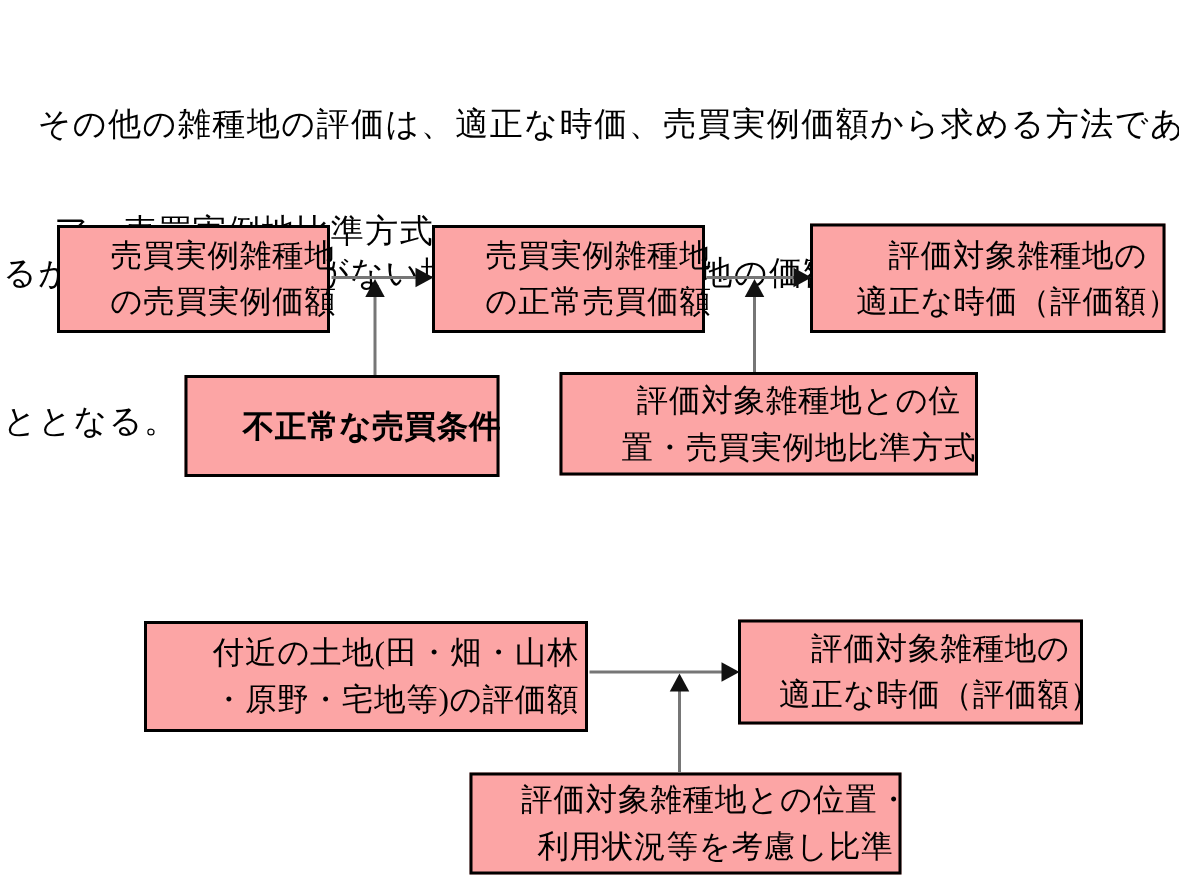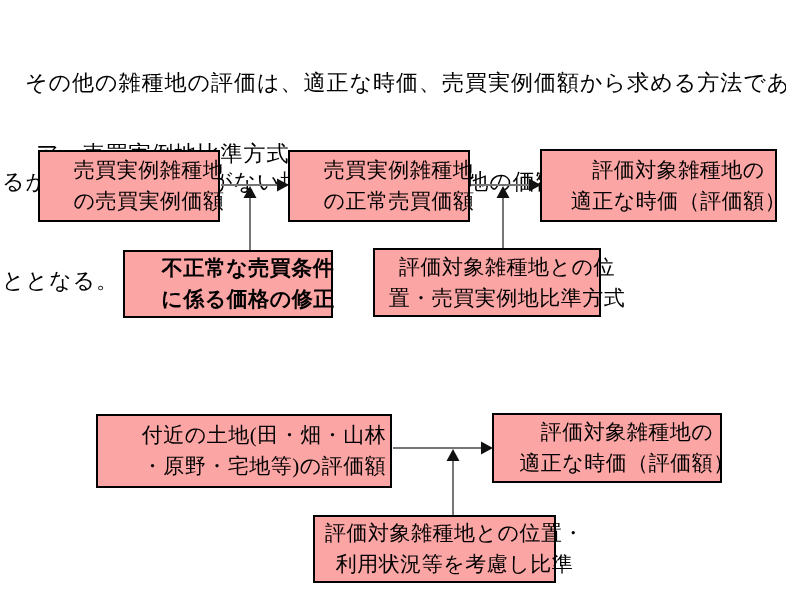--- a/index.html
+++ b/index.html
@@ -73,40 +73,39 @@
     <span>の正常売買価額</span>
   </div>
 
   <div class="box" style="left:540px; top:149px; width:237px; height:73px;">
     <span>評価対象雑種地の</span>
     <span>適正な時価（評価額）</span>
   </div>
 
   <div class="box" style="left:123px; top:250px; width:210px; height:68px;font-weight:bold;">
     <span>不正常な売買条件</span>
-    <span>に係る価格の修正</span>
   </div>
 
-  <div class="box" style="left:373px; top:248px; width:228px; height:69px;">
+  <div class="box" style="left:373px; top:248px; width:279px; height:69px;">
     <span>評価対象雑種地との位</span>
     <span>置・売買実例地比準方式</span>
   </div>
 
 
   <div class="box" style="left:96px; top:414px; width:296px; height:74px;font-family:Liberation Serif, serif;">
     <span>付近の土地(田・畑・山林</span>
     <span>・原野・宅地等)の評価額</span>
   </div>
 
   <div class="box" style="left:492px; top:413px; width:230px; height:70px;">
     <span>評価対象雑種地の</span>
     <span>適正な時価（評価額）</span>
   </div>
 
-  <div class="box" style="left:313px; top:515px; width:243px; height:68px;">
+  <div class="box" style="left:313px; top:515px; width:288px; height:68px;">
     <span>評価対象雑種地との位置・</span>
     <span>利用状況等を考慮し比準</span>
   </div>
 
   <svg class="arrows" viewBox="0 0 786 595">
 
     <line x1="221" y1="185" x2="278" y2="185" stroke="#767676" stroke-width="2"></line>
     <polygon points="277,178.5 277,191.5 289,185" fill="#111111"></polygon>
 
     <line x1="250" y1="250" x2="250" y2="197" stroke="#767676" stroke-width="2"></line>

